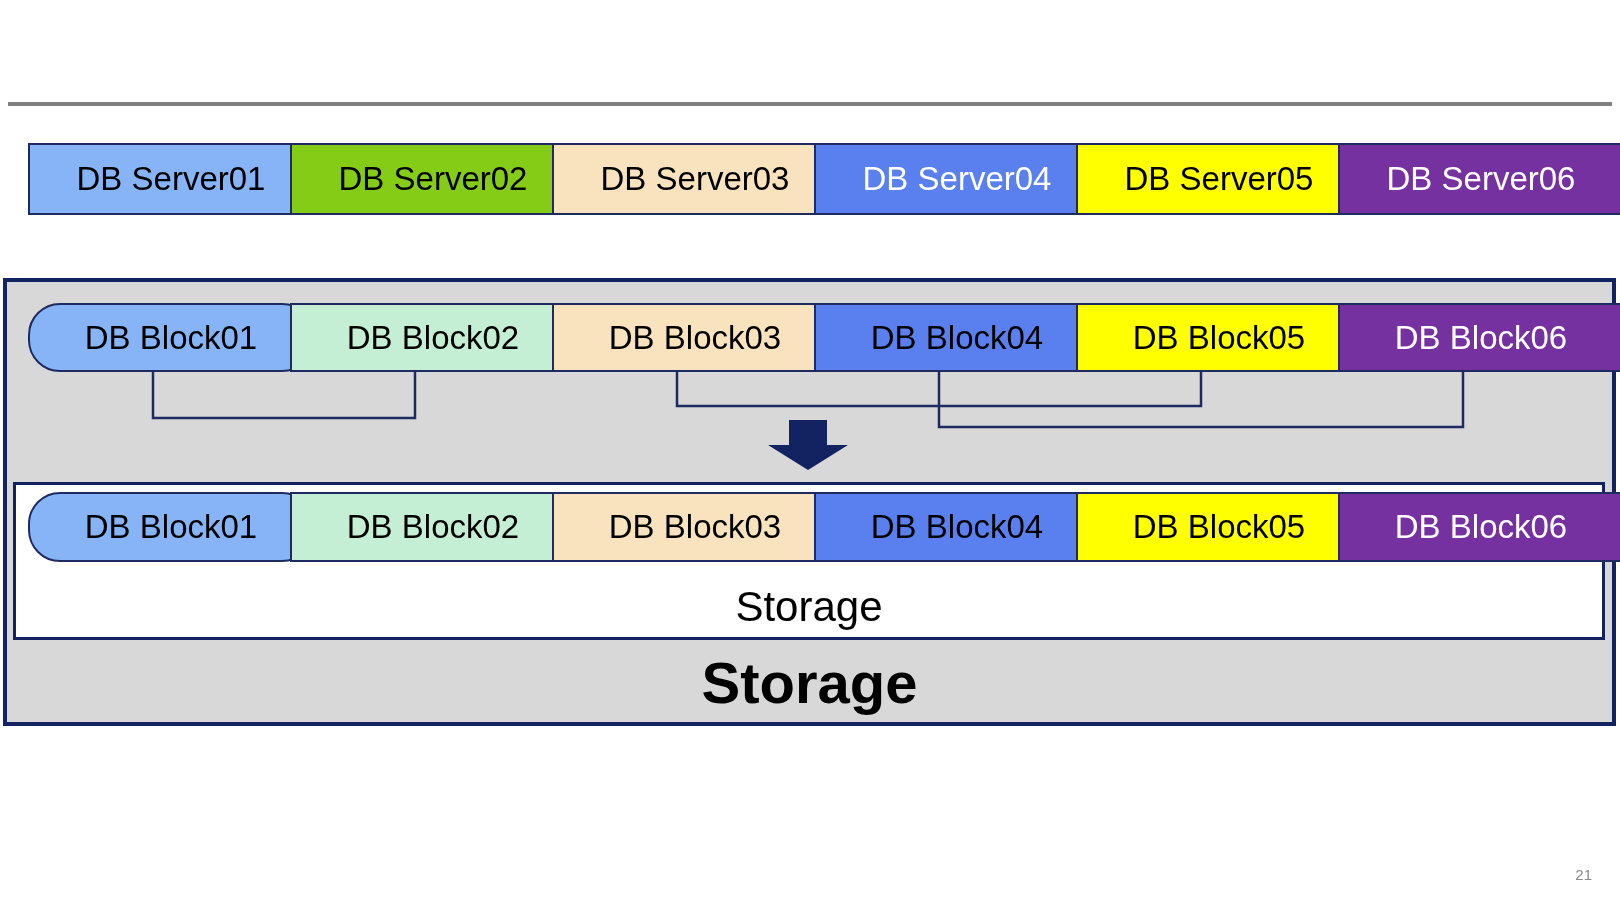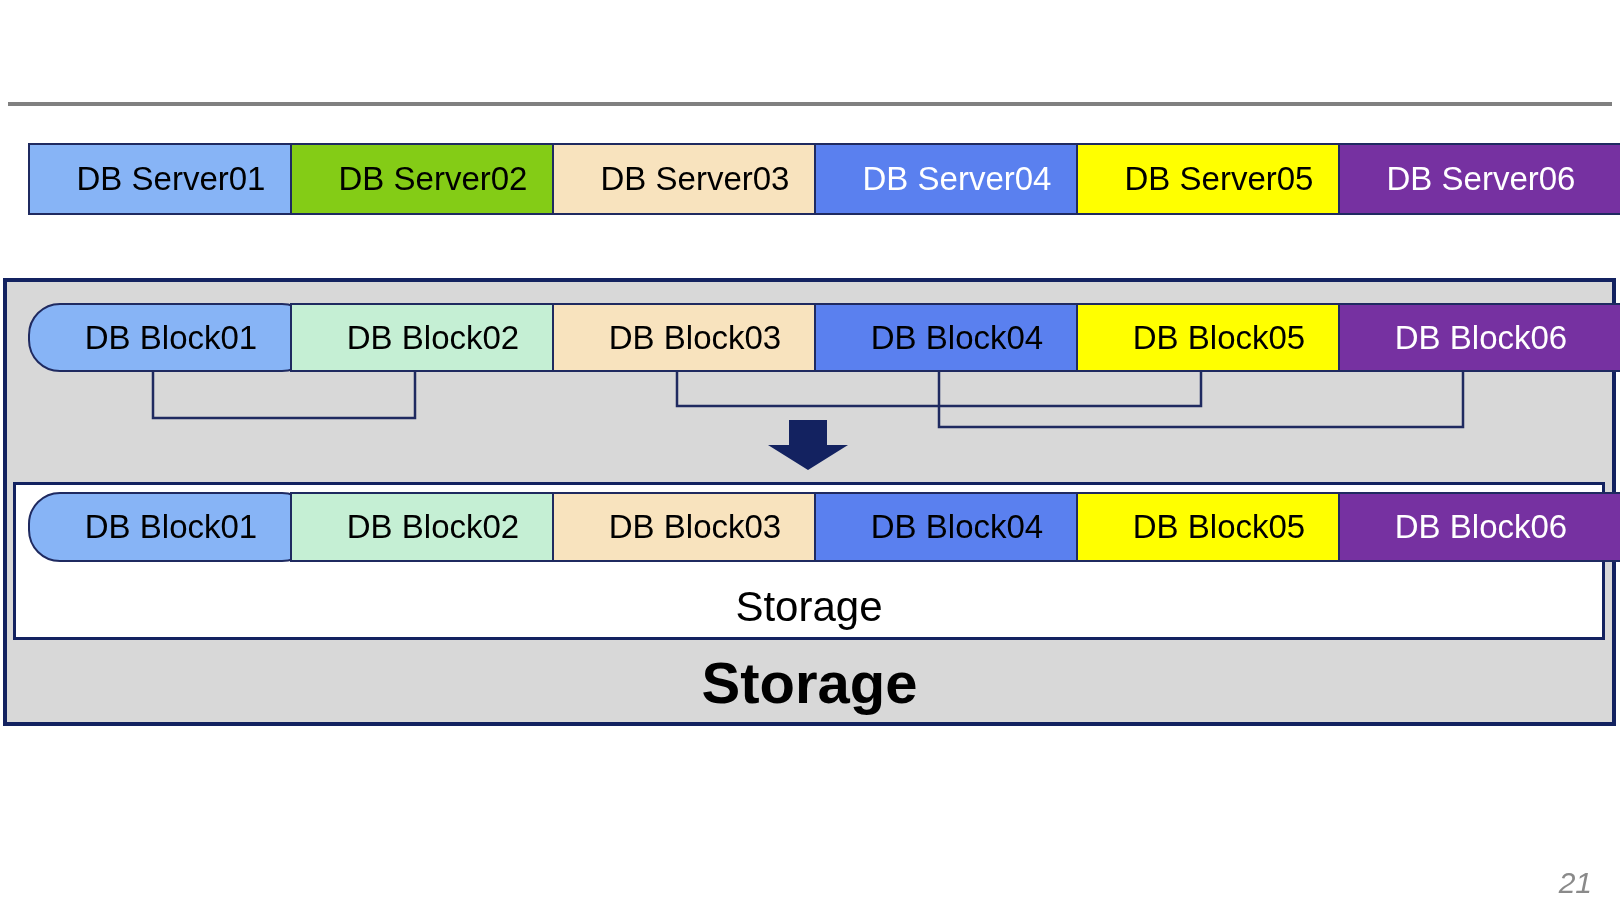--- a/index.html
+++ b/index.html
@@ -50,21 +50,21 @@
     position:absolute;left:0;top:360px;width:100%;height:80px;
     display:flex;align-items:center;justify-content:center;
     font-size:58px;font-weight:700;color:#000000;
   }
   .caption{
     position:absolute;left:658px;top:750px;
     font-size:56px;line-height:70px;color:#000000;white-space:nowrap;
   }
   .caption div{margin:0;}
   .page-number{
-    position:absolute;right:28px;top:866px;font-size:30px;font-style:italic;
+    position:absolute;right:28px;top:866px;font-size:15px;
   }
 </style>
 </head>
 <body>
 
 <div class="slide">
 
 
   <div class="divider" style="background-color: rgb(128, 128, 128);"></div>
 

